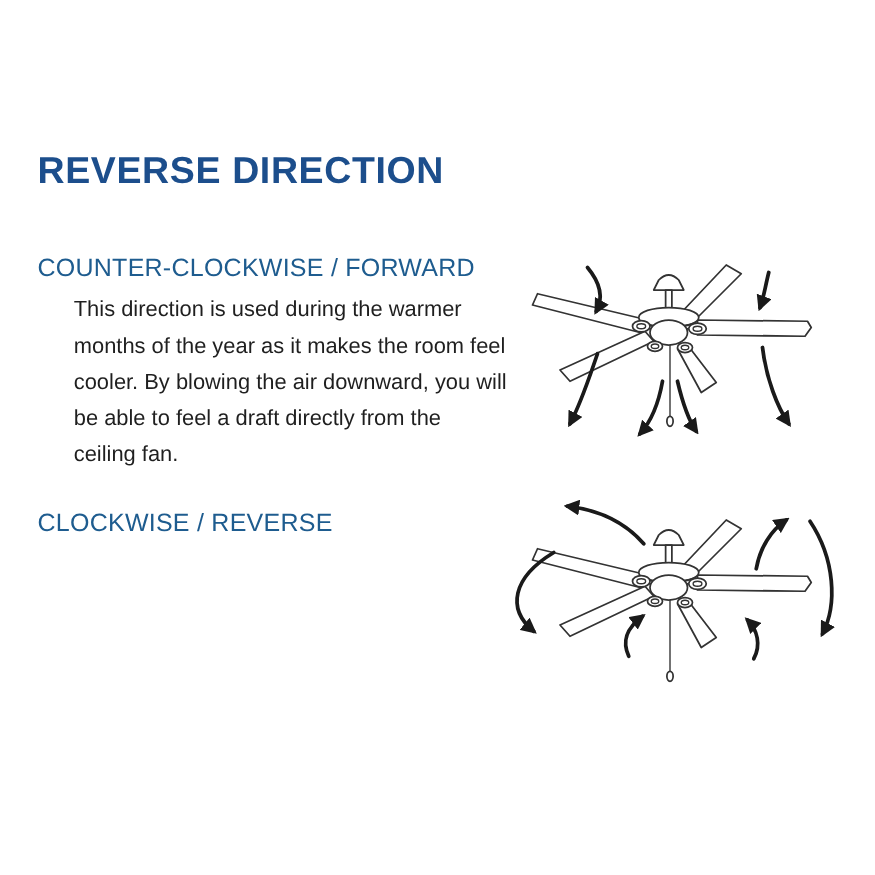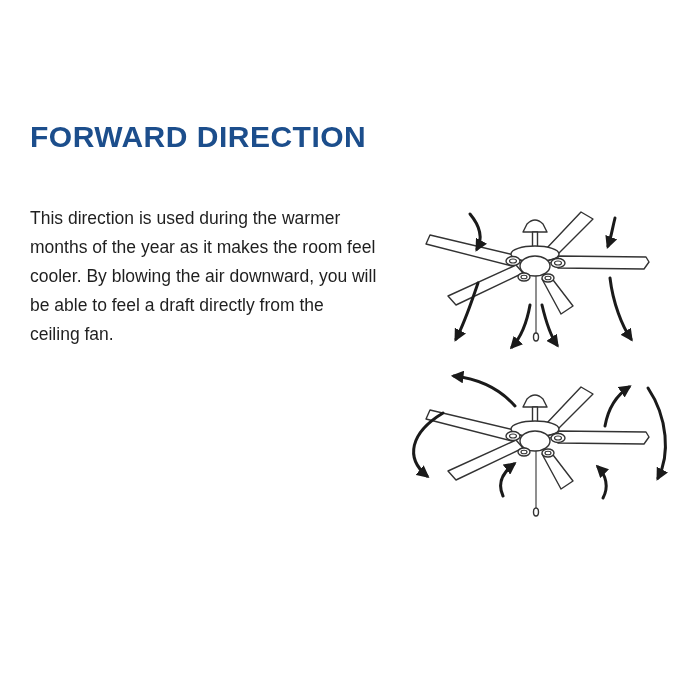--- a/index.html
+++ b/index.html
@@ -30,20 +30,21 @@
     font-weight: 400;
     letter-spacing: 0.2px;
     color: var(--heading, #1e5c8f);
   }
   .section-body {
     margin-top: 6px;
     font-size: 17.5px;
     line-height: 29px;
     white-space: pre-line;
     color: var(--body, #1f1f1f);
+    margin-left: 29px;
   }
   .fig {
     position: absolute;
     right: 10px;
     top: -16px;
     width: 290px;
     height: 195px;
   }
   .fig svg { display: block; width: 290px; height: 195px; }
   .fan-line { stroke: var(--art, #333333); stroke-width: 1.4; fill: #ffffff; stroke-linejoin: round; }
@@ -85,24 +86,25 @@
       <ellipse class="fan-detail" cx="148" cy="90" rx="3" ry="1.8"></ellipse>
 
       <line class="fan-detail" x1="136" y1="88" x2="136" y2="145"></line>
       <ellipse class="fan-line" cx="136" cy="149" rx="2.5" ry="4"></ellipse>
     </g>
   </defs>
 </svg>
 
 <div class="page">
 
-  <h1 class="title">FORWARD DIRECTION</h1>
+  <h1 class="title">REVERSE DIRECTION</h1>
 
   <section class="row first">
     <div class="text-col">
+      <h2 class="section-heading">COUNTER-CLOCKWISE / FORWARD</h2>
       <p class="section-body">This direction is used during the warmer
 months of the year as it makes the room feel
 cooler. By blowing the air downward, you will
 be able to feel a draft directly from the
 ceiling fan.</p>
     </div>
     <div class="fig">
       <svg viewBox="0 0 290 195">
         <use href="#fan-art"></use>
         <g>
@@ -112,20 +114,21 @@
           <path class="arrow" d="M130,117 C127,134 122,148 112,159" marker-end="url(#arrowhead)"></path>
           <path class="arrow" d="M142,117 C146,134 150,147 157,157" marker-end="url(#arrowhead)"></path>
           <path class="arrow" d="M210,90 C213,115 222,138 231,151" marker-end="url(#arrowhead)"></path>
         </g>
       </svg>
     </div>
   </section>
 
   <section class="row second">
     <div class="text-col">
+      <h2 class="section-heading">CLOCKWISE / REVERSE</h2>
     </div>
     <div class="fig">
       <svg viewBox="0 0 290 195">
         <use href="#fan-art"></use>
         <g>
           <path class="arrow" d="M115,43 C100,26 80,16 54,13" marker-end="url(#arrowhead)"></path>
           <path class="arrow" d="M43,50 C10,70 5,95 27,113" marker-end="url(#arrowhead)"></path>
           <path class="arrow" d="M103,133 C97,120 102,110 114,101" marker-end="url(#arrowhead)"></path>
           <path class="arrow" d="M203,135 C209,124 206,112 198,104" marker-end="url(#arrowhead)"></path>
           <path class="arrow" d="M205,63 C208,46 217,32 229,24" marker-end="url(#arrowhead)"></path>

